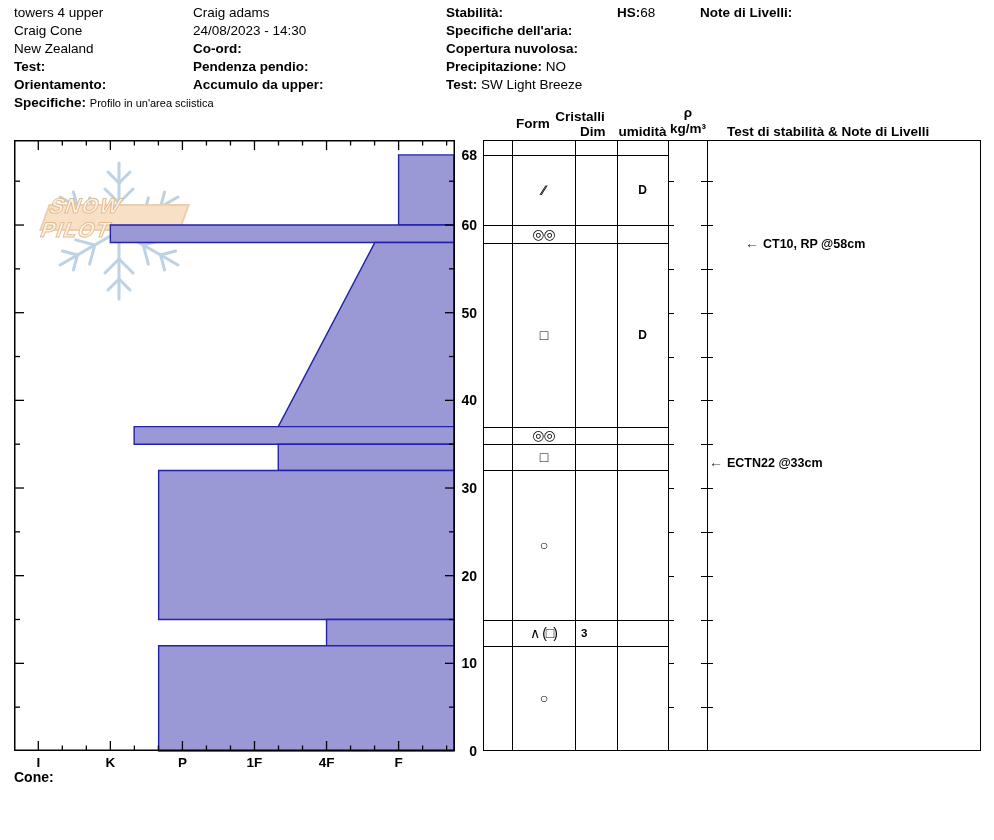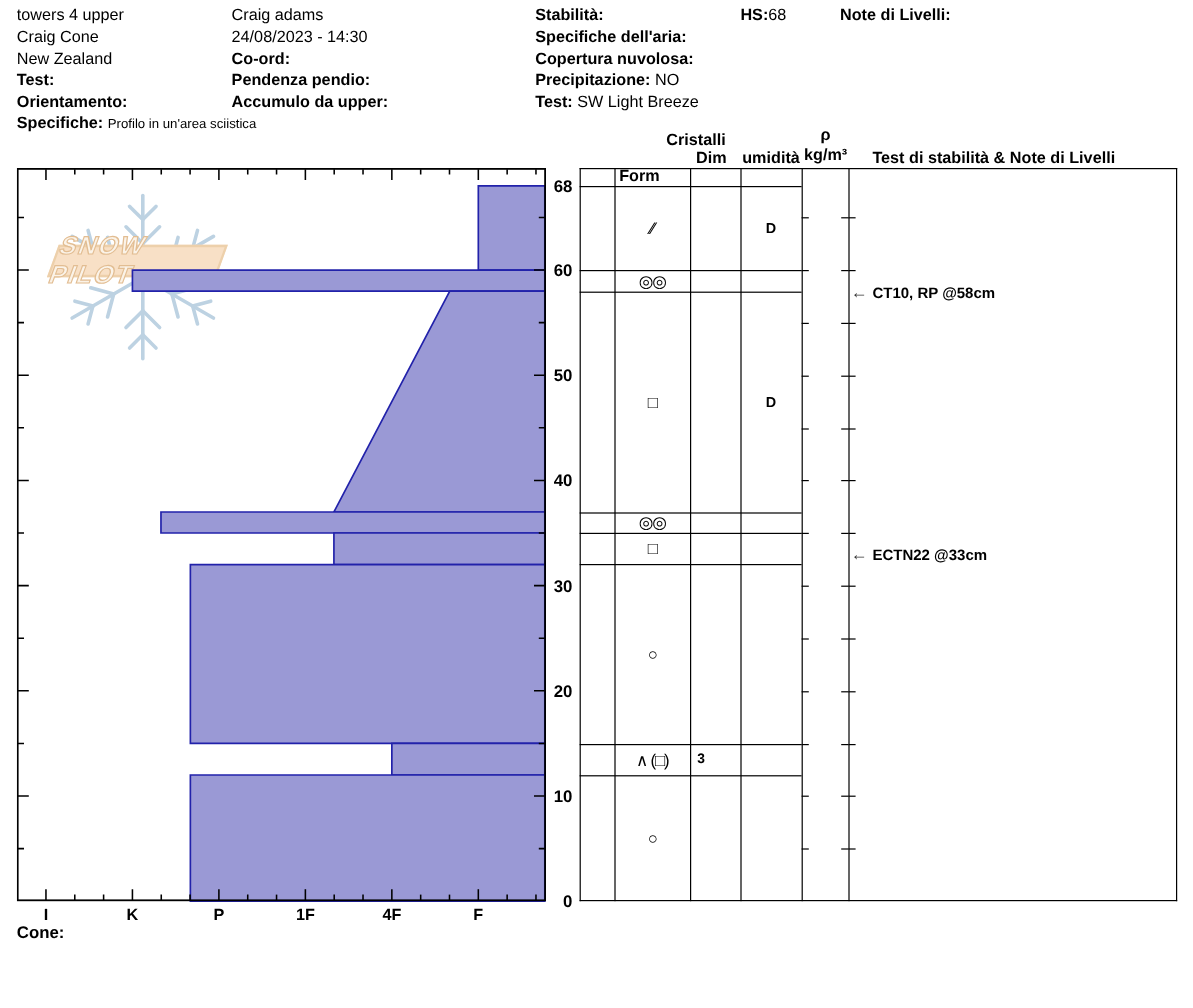--- a/index.html
+++ b/index.html
@@ -63,21 +63,21 @@
     <span class="b">Test:</span>
     <span>SW Light Breeze</span>
   </div>
 
   <div class="abs t" style="left:617px;top:5px">
     <span class="b">HS:</span><span>68</span>
   </div>
   <div class="abs t b" style="left:700px;top:5px">Note di Livelli:</div>
 
   <div class="hdr" style="left:540px;top:109px;width:80px;text-align:center">Cristalli</div>
-  <div class="hdr" style="left:516px;top:139px">Form</div>
+  <div class="hdr" style="left:516px;top:116px">Form</div>
   <div class="hdr" style="left:580px;top:124px">Dim</div>
   <div class="hdr" style="left:617px;top:124px;width:51px;text-align:center">umidità</div>
   <div class="hdr" style="left:668px;top:105px;width:40px;text-align:center">ρ</div>
   <div class="hdr" style="left:668px;top:121px;width:40px;text-align:center">kg/m³</div>
   <div class="hdr" style="left:727px;top:124px">Test di stabilità &amp; Note di Livelli</div>
 
   <div id="chart-wrap">
 
     <svg width="150" height="150" viewBox="-75 -75 150 150" class="abs" style="left:30px;top:16px">
       <g stroke="#bdd2e2" stroke-width="3" stroke-linecap="round" fill="none">
@@ -249,18 +249,18 @@
       <div class="tick" style="left: 224px; top: 172.693px; width: 6px;"></div>
       <div class="tick" style="left: 185px; top: 128.862px; width: 6px;"></div>
       <div class="tick" style="left: 218px; top: 128.862px; width: 6px;"></div>
       <div class="tick" style="left: 224px; top: 128.862px; width: 6px;"></div>
       <div class="tick" style="left: 185px; top: 85.0316px; width: 6px;"></div>
       <div class="tick" style="left: 218px; top: 85.0316px; width: 6px;"></div>
       <div class="tick" style="left: 224px; top: 85.0316px; width: 6px;"></div>
       <div class="tick" style="left: 185px; top: 41.2009px; width: 6px;"></div>
       <div class="tick" style="left: 218px; top: 41.2009px; width: 6px;"></div>
       <div class="tick" style="left: 224px; top: 41.2009px; width: 6px;"></div>
-      <div class="test-note" style="left: 226px; top: 94.5638px;"><span class="arrow">←</span><span>CT10, RP @58cm</span></div>
+      <div class="test-note" style="left: 226px; top: 94.5638px; padding-left: 36px;"><span class="arrow">←</span><span>CT10, RP @58cm</span></div>
       <div class="test-note" style="left: 226px; top: 313.717px;"><span class="arrow">←</span><span>ECTN22 @33cm</span></div>
     </div>
 
   <div class="abs t b" style="left:14px;top:770px;font-size:14px">Cone:</div>
 </div>
 
 </body></html>

